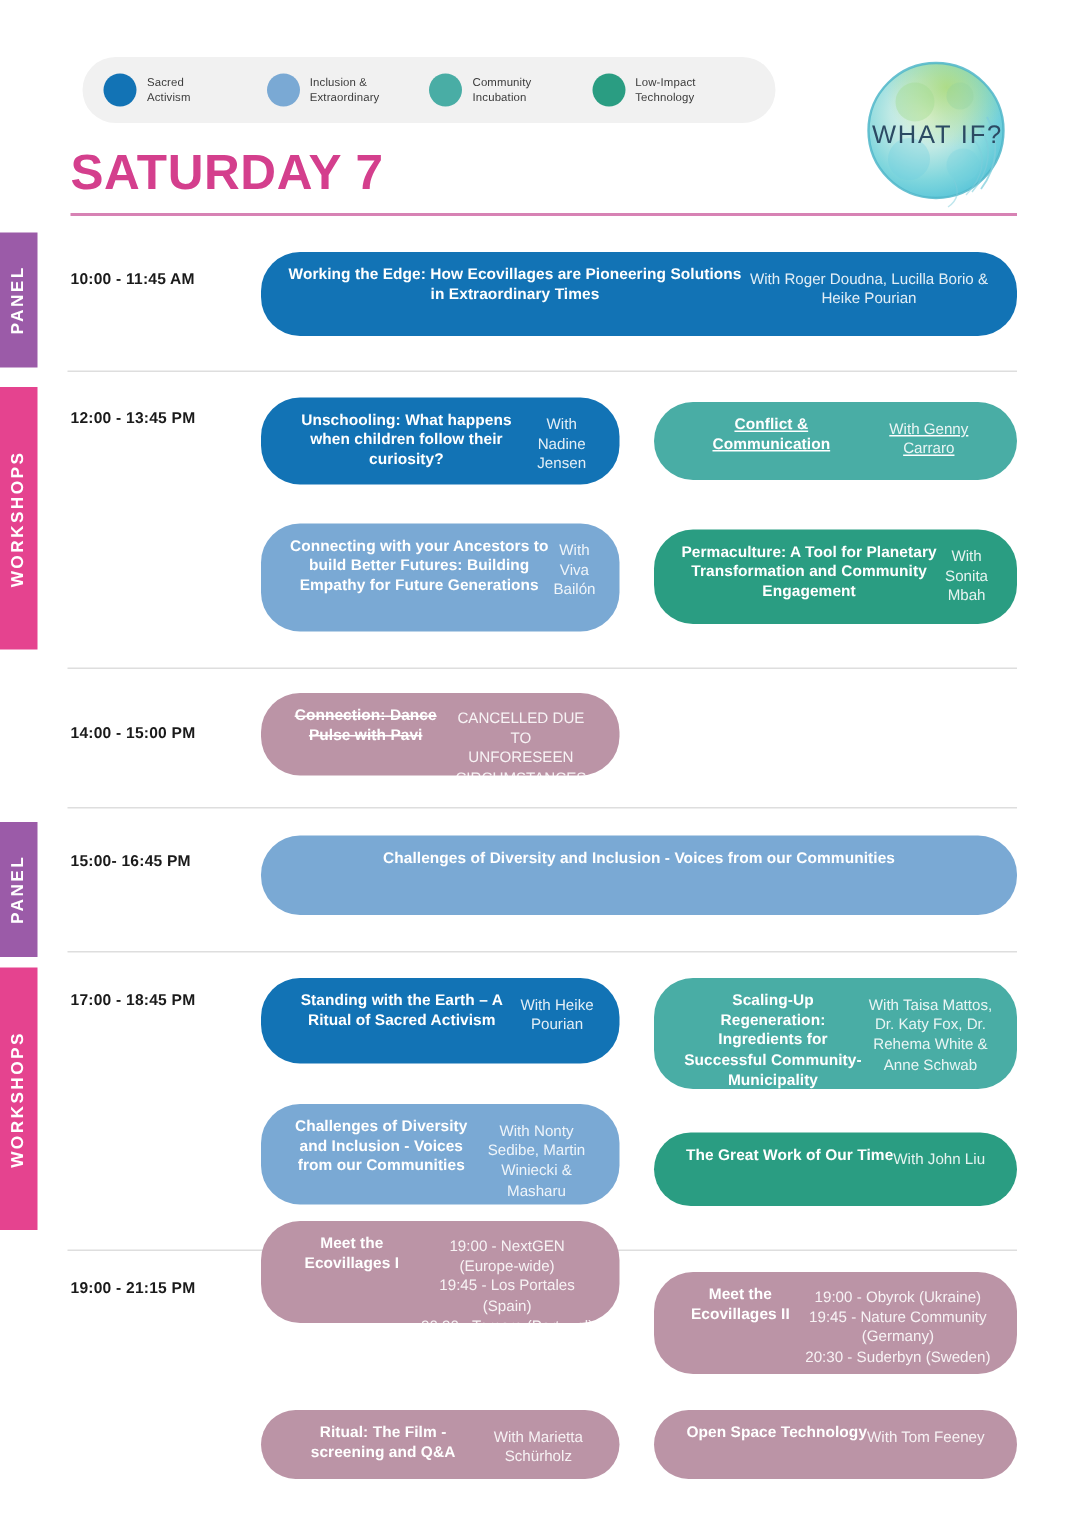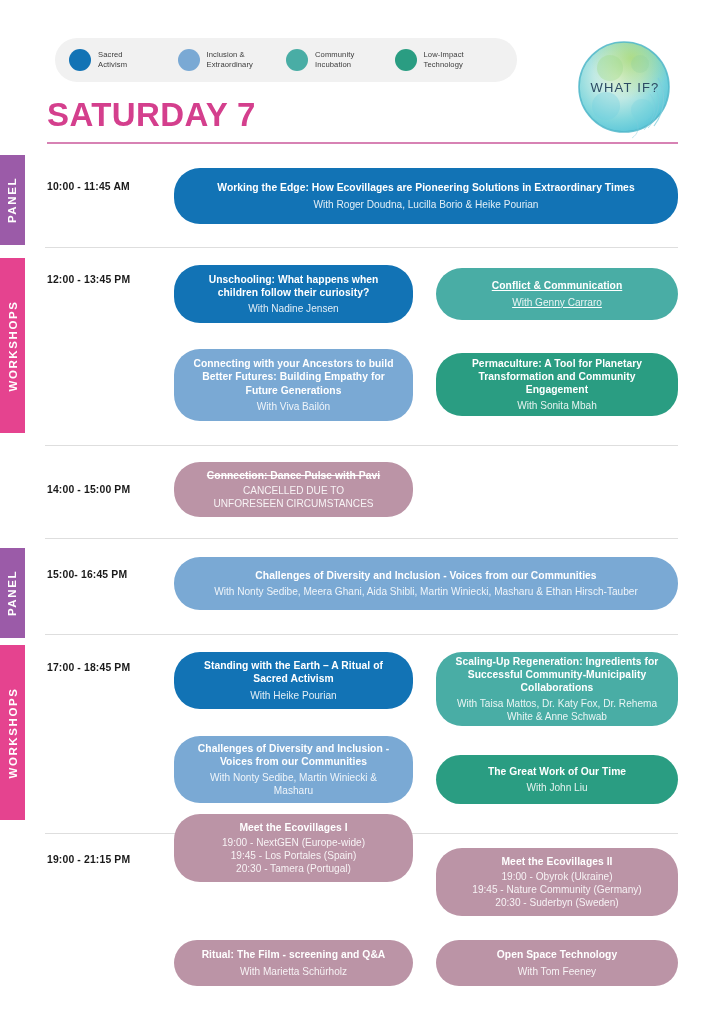--- a/index.html
+++ b/index.html
@@ -58,21 +58,21 @@
     top: 34px;
     width: 110px;
     height: 110px;
   }
   .logo svg { display: block; width: 110px; height: 110px; }
   .logo-text {
     position: absolute;
     left: 0; top: 46px;
     width: 110px;
     text-align: center;
-    font-size: 13px;
+    font-size: 17px;
     font-weight: 400;
     letter-spacing: 1.2px;
     color: #2c4a63;
   }
 
   
   .day-title {
     position: absolute;
     left: 47px;
     top: 96px;
@@ -130,21 +130,21 @@
     letter-spacing: .15px;
     white-space: nowrap;
   }
 
   
   .card {
     position: absolute;
     border-radius: 26px;
     padding: 9px 16px;
     display: flex;
-    flex-direction: column;
+    flex-direction: row;
     justify-content: center;
     text-align: center;
     color: #ffffff;
   }
   .card-title {
     font-size: 10.3px;
     font-weight: bold;
     line-height: 13.2px;
     letter-spacing: .05px;
   }
@@ -289,21 +289,20 @@
         <span>UNFORESEEN CIRCUMSTANCES</span>
       </div>
     </div>
     <div class="row-divider" style="top:538px;"></div>
   </div>
 
   <div class="row">
     <div class="time" style="top:569px;">15:00- 16:45 PM</div>
     <div class="card c-inclusion" style="left:174px; top:557px; width:504px; height:53px;">
       <div class="card-title">Challenges of Diversity and Inclusion - Voices from our Communities</div>
-      <div class="card-sub">With Nonty Sedibe, Meera Ghani, Aida Shibli, Martin Winiecki, Masharu &amp; Ethan Hirsch-Tauber</div>
     </div>
     <div class="row-divider" style="top:634px;"></div>
   </div>
 
   <div class="row">
     <div class="time" style="top:662px;">17:00 - 18:45 PM</div>
 
     <div class="card c-sacred" style="left:174px; top:652px; width:239px; height:57px;">
       <div class="card-title">Standing with the Earth – A Ritual of Sacred Activism</div>
       <div class="card-sub">With Heike Pourian</div>

